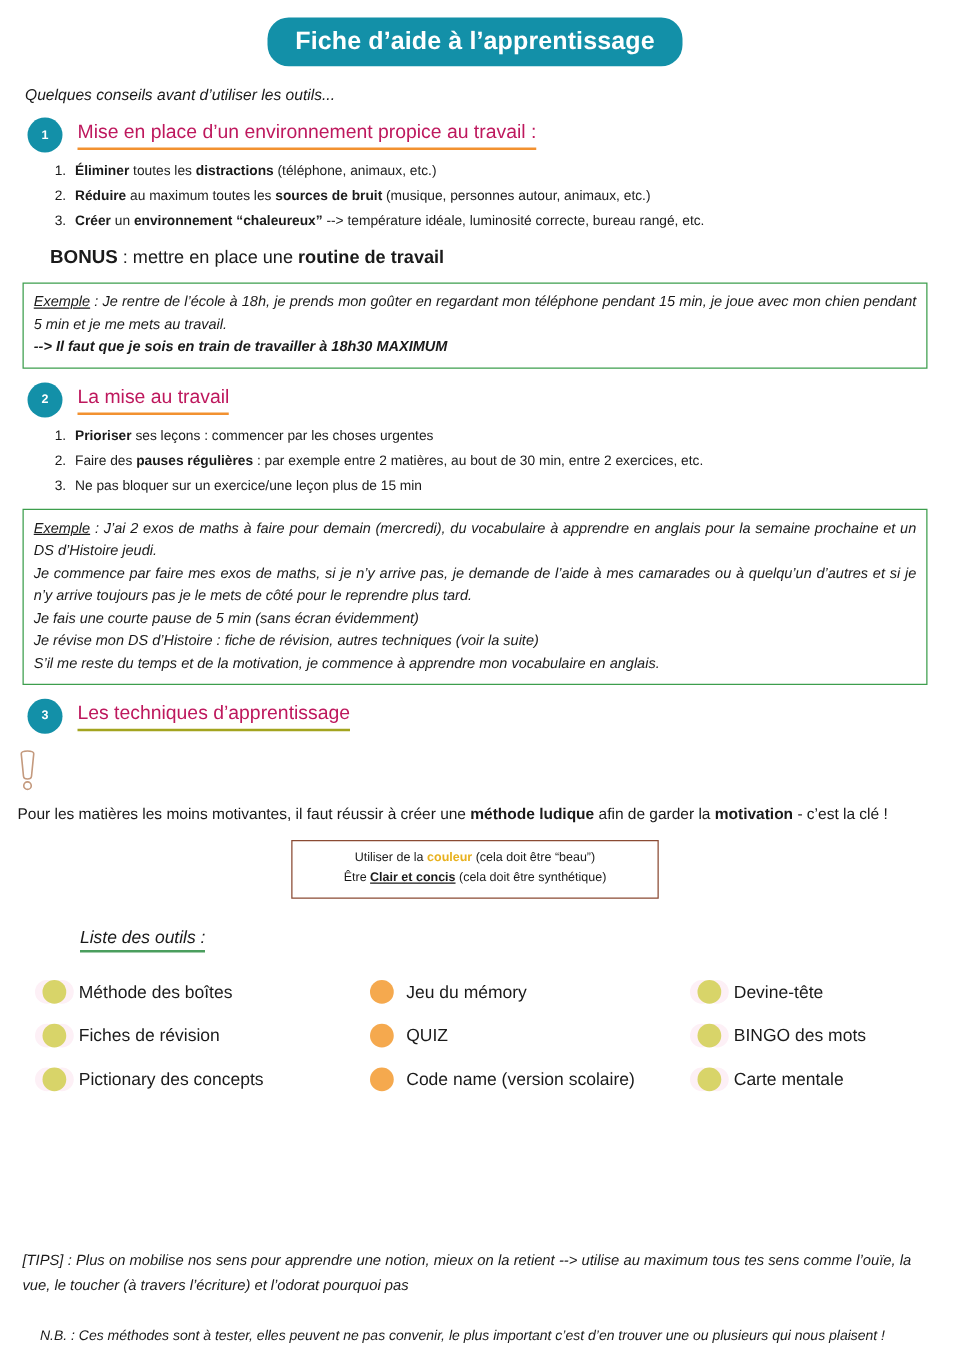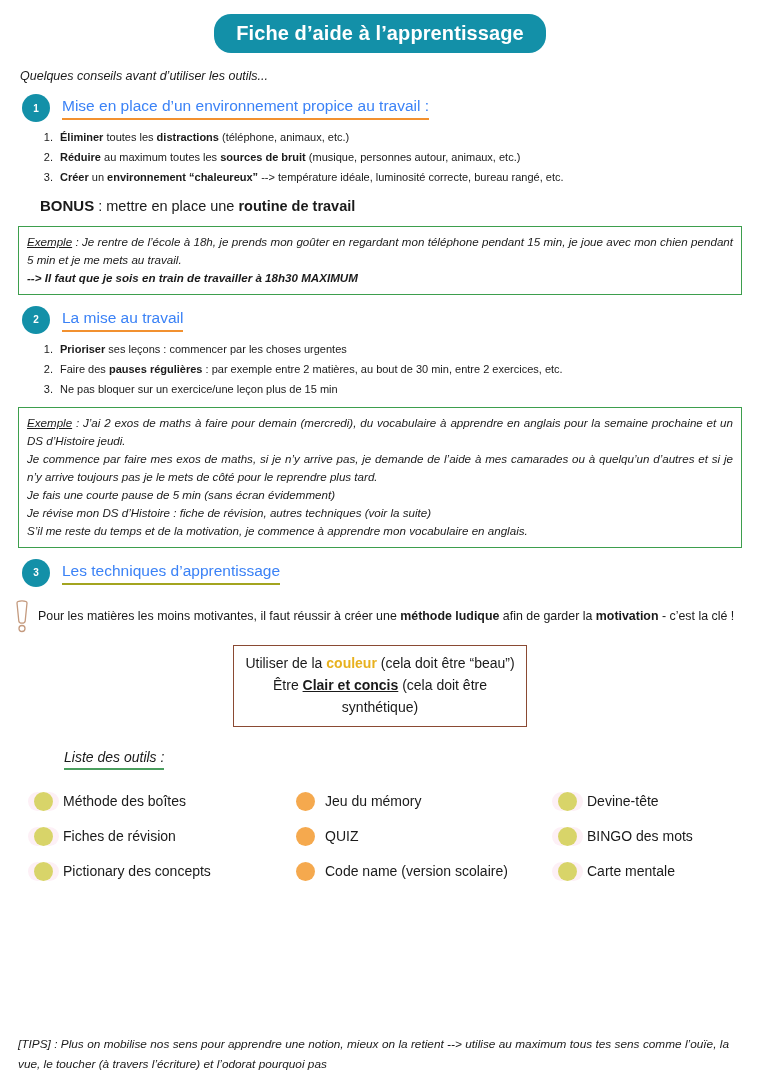--- a/index.html
+++ b/index.html
@@ -64,21 +64,21 @@
     color: #ffffff;
     font-size: 10px;
     font-weight: bold;
     display: flex;
     align-items: center;
     justify-content: center;
     flex: 0 0 auto;
   }
   .head-text {
     font-size: 15.5px;
-    color: #3b82f6;
+    color: #be185d;
     padding-bottom: 3px;
     line-height: 1.25;
     border-bottom: 2.5px solid #f29130;
     display: inline-block;
   }
   .head-text.olive {
     border-bottom-color: #a3a41f;
   }
 
   
@@ -115,42 +115,43 @@
   .example-box .arrow-bold {
     font-weight: bold;
     font-style: italic;
   }
 
   
   .tip-row {
     display: flex;
     margin: 12px 0 0 14px;
     gap: 8px;
-    align-items: center;
+    align-items: flex-start;
+    flex-direction: column;
   }
   .excl-icon {
     flex: 0 0 auto;
     width: 16px;
     height: 34px;
     margin-top: 1px;
   }
   .tip-text {
     font-size: 12.4px;
     line-height: 1.55;
     max-width: 726px;
   }
 
   
   .color-box {
     border: 1.6px solid #8a4a33;
     width: 294px;
     margin: 11px auto 0 auto;
     padding: 6px 8px 7px 8px;
     text-align: center;
-    font-size: 14px;
+    font-size: 10px;
     line-height: 1.6;
     box-sizing: border-box;
   }
   .color-box .gold { color: #e8b11e; font-weight: bold; }
   .color-box b { font-weight: bold; text-decoration: underline; }
 
   
   .tools-title {
     margin: 22px 0 0 64px;
     font-style: italic;
@@ -315,15 +316,16 @@
         <span>Code name (version scolaire)</span>
       </div>
     <div class="tool-item">
         <span class="tool-bullet"></span>
         <span>Carte mentale</span>
       </div>
   </div>
 
   <div class="footer">
     <div class="tips">[TIPS] : Plus on mobilise nos sens pour apprendre une notion, mieux on la retient --&gt; utilise au maximum tous tes sens comme l’ouïe, la vue, le toucher (à travers l’écriture) et l’odorat pourquoi pas</div>
+    <div class="nb">N.B. : Ces méthodes sont à tester, elles peuvent ne pas convenir, le plus important c’est d’en trouver une ou plusieurs qui nous plaisent !</div>
   </div>
 
 </div>
 
 </body></html>

